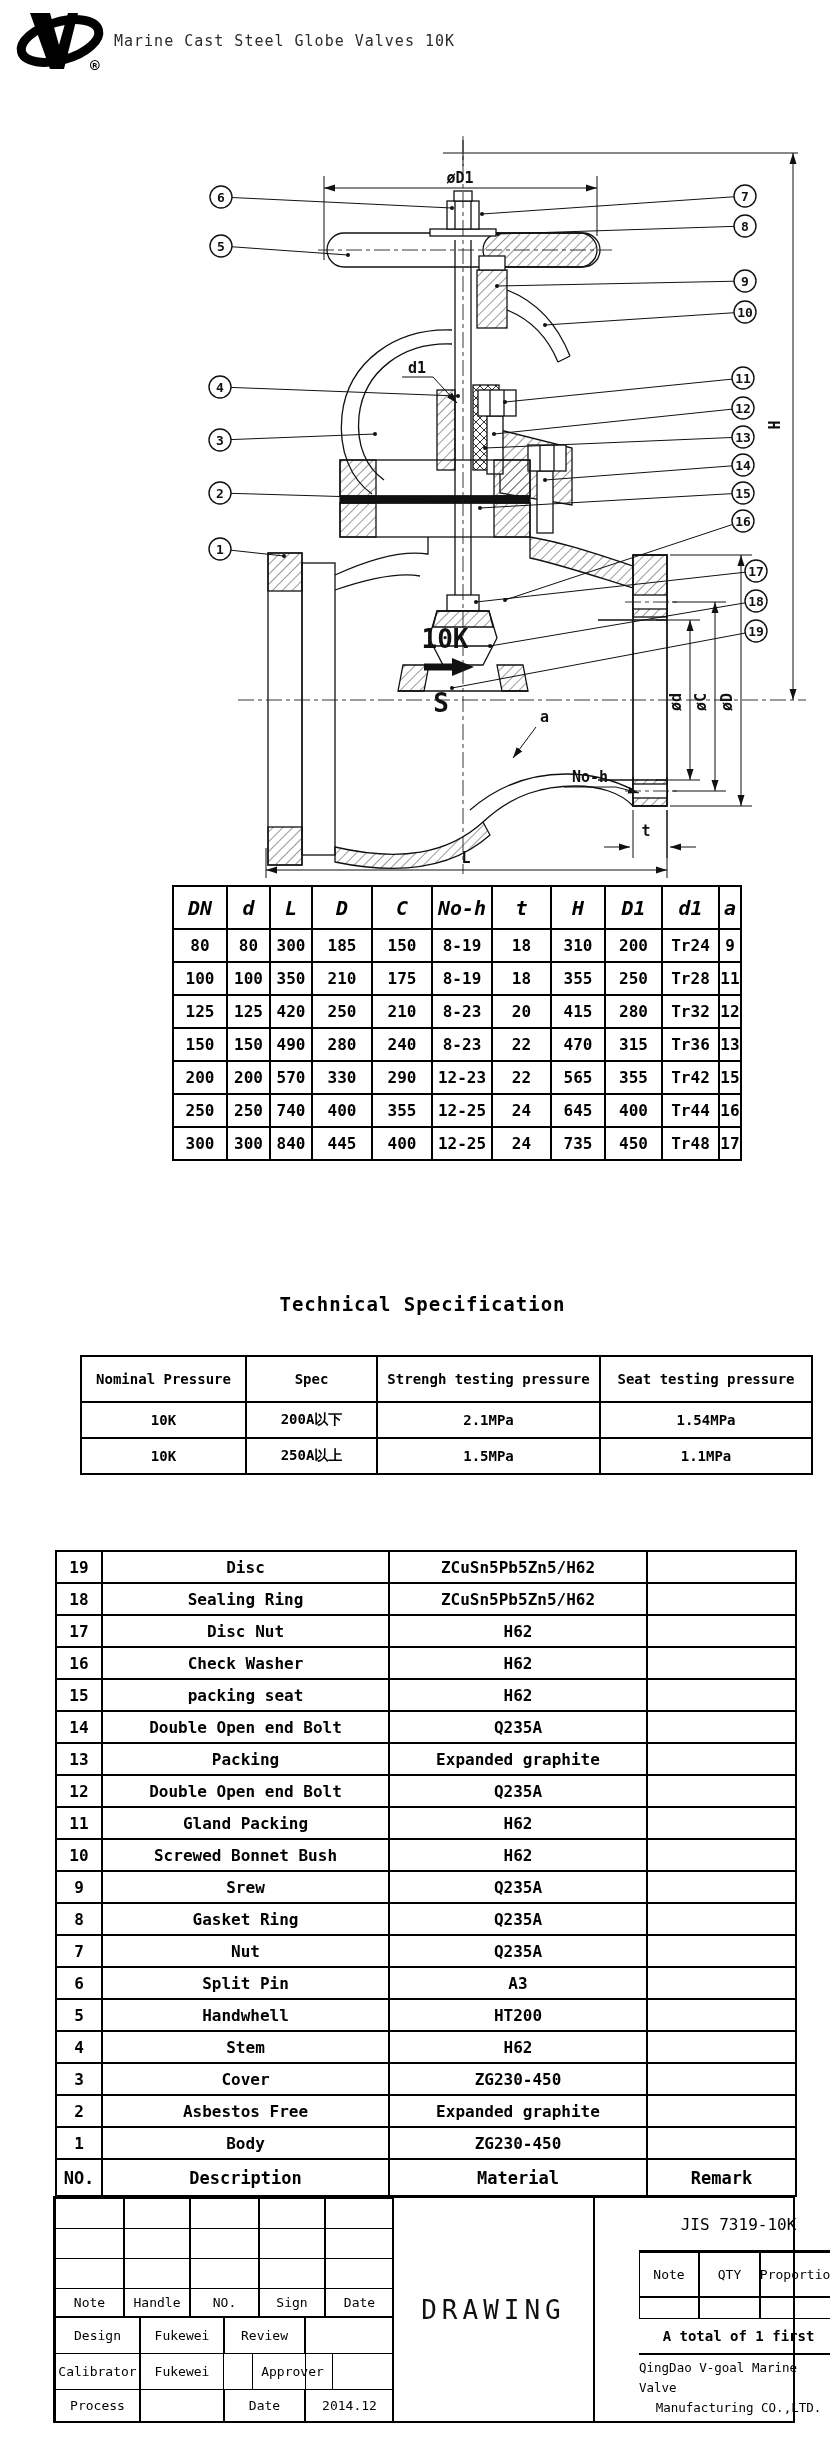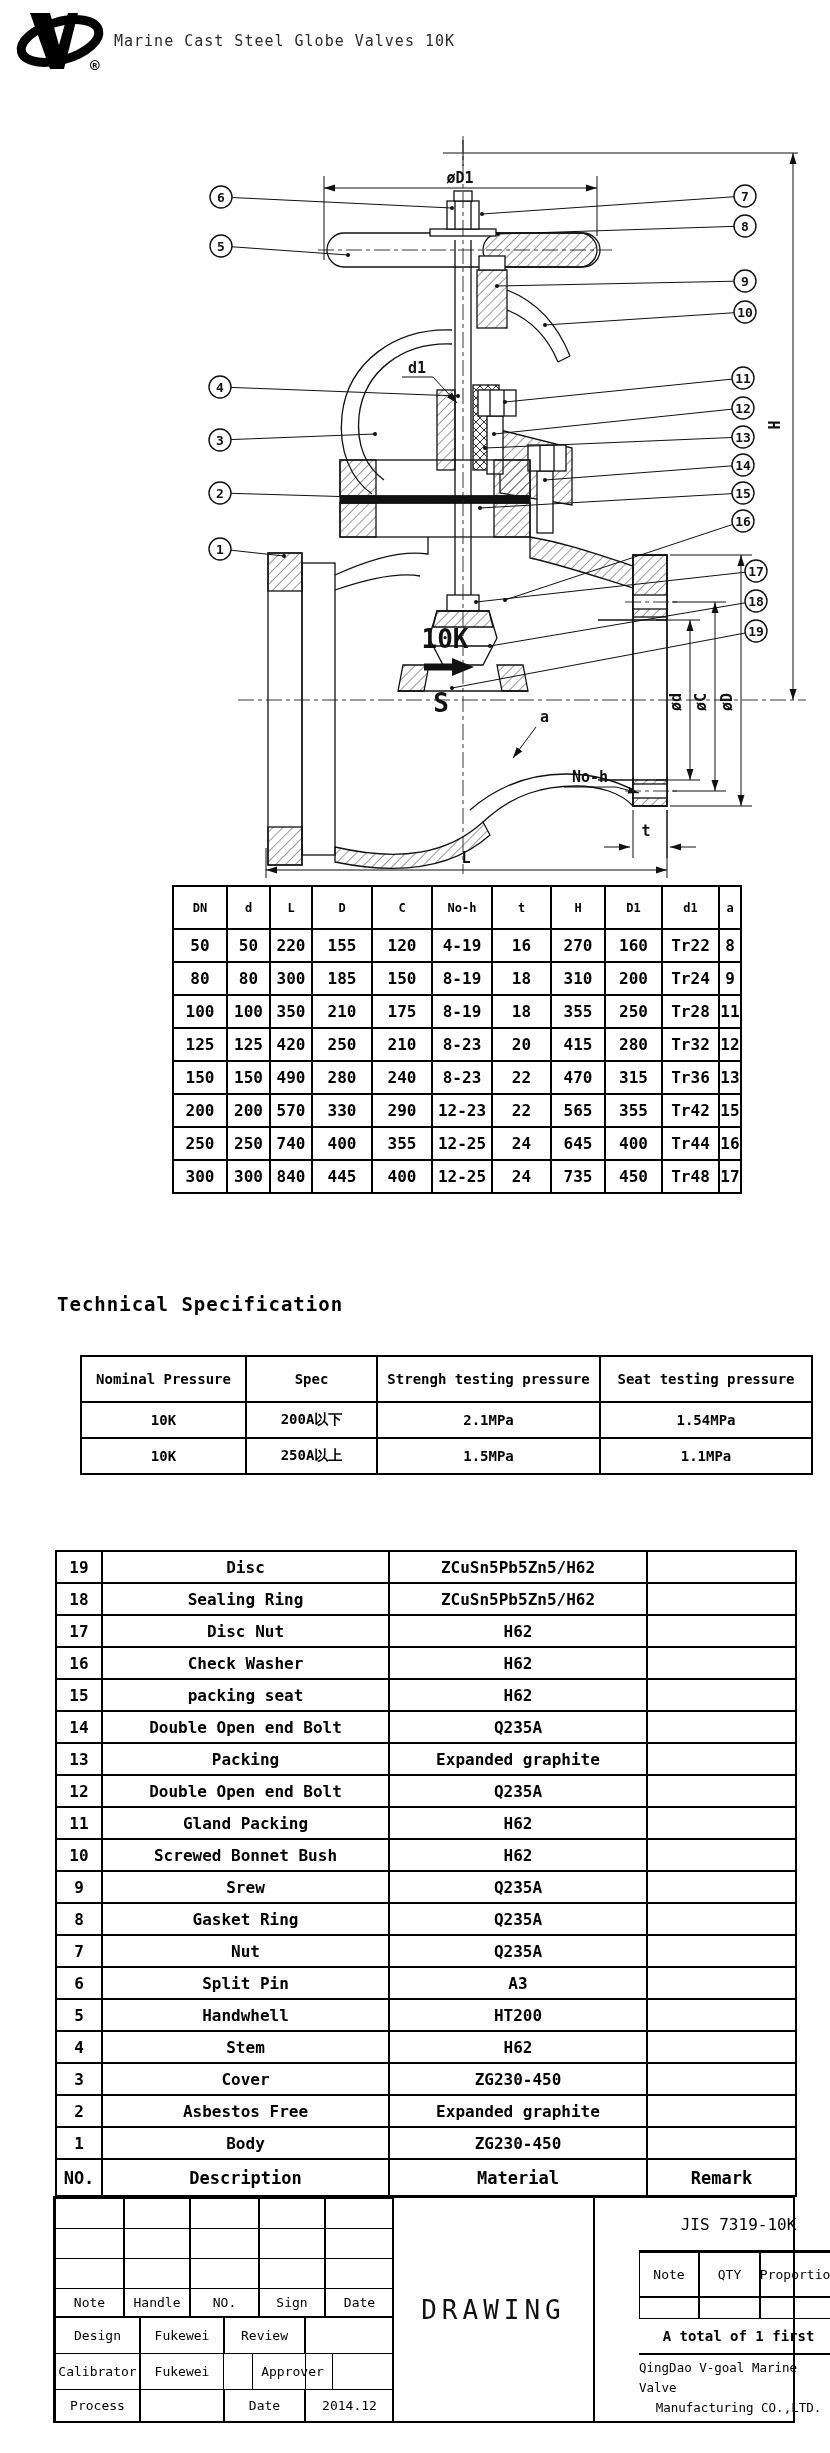--- a/index.html
+++ b/index.html
@@ -14,23 +14,23 @@
   .cl{stroke:#222;stroke-width:0.9;fill:none;stroke-dasharray:16 4 4 4;}
   text.dl{font-family:"DejaVu Sans Mono",monospace;font-weight:bold;font-size:15px;fill:#111;stroke:none;}
   text.big{font-family:"DejaVu Sans Mono",monospace;font-weight:bold;font-size:26px;fill:#111;stroke:none;}
   text.co{font-family:"DejaVu Sans Mono",monospace;font-weight:bold;font-size:13px;fill:#111;stroke:none;}
   
   table{border-collapse:collapse;table-layout:fixed;}
   td,th{border:2px solid #000;text-align:center;vertical-align:middle;padding:0;
         font-family:"DejaVu Sans Mono",monospace;font-weight:bold;overflow:hidden;white-space:nowrap;}
   .dimtab{position:absolute;left:172px;top:885px;}
   .dimtab table{width:568px;}
-  .dimtab th{height:41px;font-size:12px;}
+  .dimtab th{height:41px;font-size:20px;font-style:italic;}
   .dimtab td{height:31px;font-size:16px;}
-  .spec-title{position:absolute;left:57px;top:1293px;width:731px;
+  .spec-title{position:absolute;left:57px;top:1293px;width:731px;text-align:center;
               font-size:19px;font-weight:bold;letter-spacing:1px;}
   .spectab{position:absolute;left:57px;top:1355px;padding-left:23px;}
   .spectab table{width:731px;}
   .spectab th{height:44px;font-size:14px;}
   .spectab td{height:34px;font-size:14px;}
   .partstab{position:absolute;left:55px;top:1550px;}
   .partstab table{width:740px;}
   .partstab td{height:30px;font-size:16px;}
   .partstab th{height:35px;font-size:17px;}
   
@@ -296,33 +296,20 @@
             <th>No-h</th>
             <th>t</th>
             <th>H</th>
             <th>D1</th>
             <th>d1</th>
             <th>a</th>
           </tr>
         </thead>
       <tbody id="dimbody">
           <tr>
-            <td>50</td>
-            <td>50</td>
-            <td>220</td>
-            <td>155</td>
-            <td>120</td>
-            <td>4-19</td>
-            <td>16</td>
-            <td>270</td>
-            <td>160</td>
-            <td>Tr22</td>
-            <td>8</td>
-          </tr>
-          <tr>
             <td>80</td>
             <td>80</td>
             <td>300</td>
             <td>185</td>
             <td>150</td>
             <td>8-19</td>
             <td>18</td>
             <td>310</td>
             <td>200</td>
             <td>Tr24</td>

